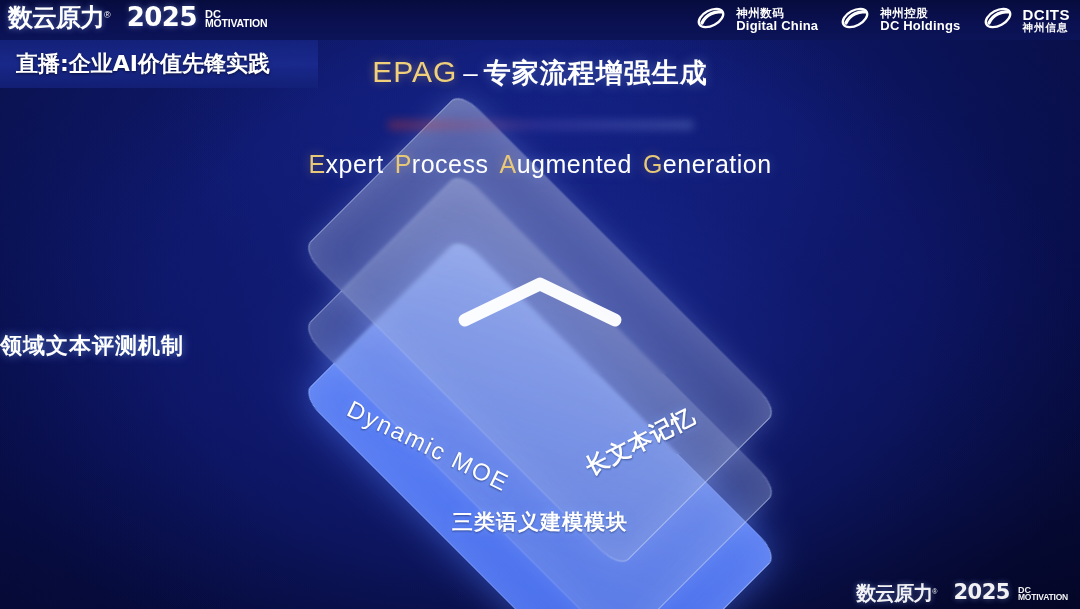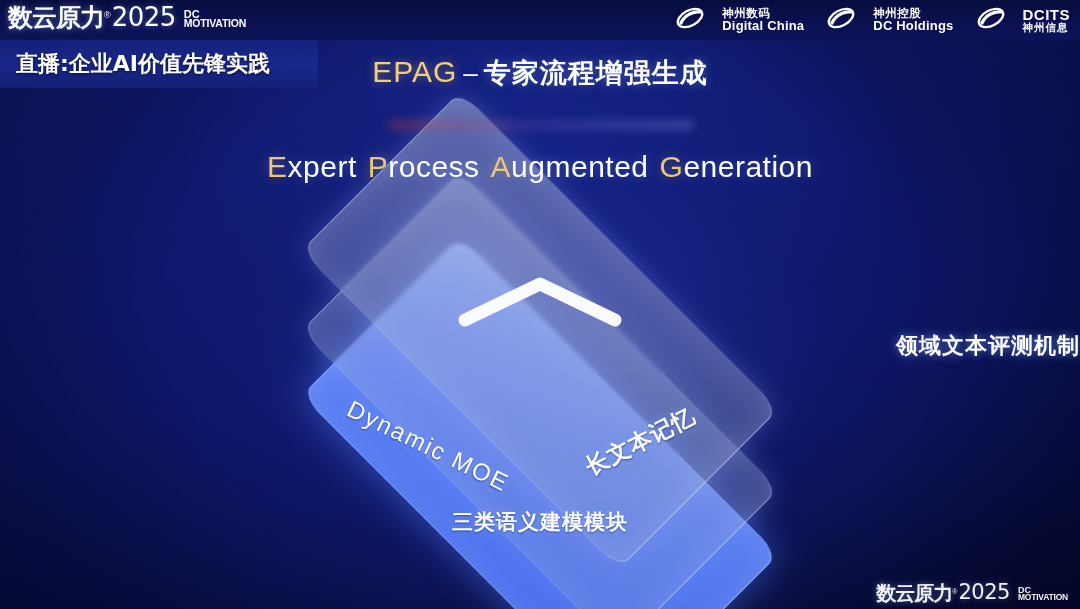--- a/index.html
+++ b/index.html
@@ -58,25 +58,25 @@
     color: #ffffff;
     vertical-align: super;
     line-height: 1;
     position: relative;
     top: -10px;
     left: 0px;
   }
   .logo-year {
     font-family: "DejaVu Sans", sans-serif;
     font-size: 26px;
-    font-weight: normal;
+    font-weight: bold;
     color: #ffffff;
     letter-spacing: -0.5px;
     line-height: 1;
-    margin-left: 1px;
+    margin-left: 16px;
     text-shadow: 0 0 6px rgba(150,180,255,0.5);
   }
   .logo-dc {
     display: inline-block;
     margin-left: 8px;
     line-height: 0.92;
     position: relative;
     top: -1px;
   }
   .logo-dc .l1 {
@@ -118,21 +118,21 @@
     position: absolute;
     right: 10px; top: 5px;
     display: flex;
     align-items: center;
     gap: 22px;
     z-index: 22;
   }
   .partner {
     display: flex;
     align-items: center;
-    gap: 17px;
+    gap: 10px;
   }
   .swoosh { flex: 0 0 auto; }
   .plabels { line-height: 1.05; }
   .plabels .pcn {
     display: block;
     font-family: "DejaVu Sans", sans-serif;
     font-size: 11.5px;
     font-weight: bold;
     color: #ffffff;
     letter-spacing: 0.5px;
@@ -218,21 +218,21 @@
   #subtitle {
     position: absolute;
     left: 0; top: 150px;
     width: 1080px;
     text-align: center;
     z-index: 12;
     white-space: nowrap;
   }
   #subtitle .word {
     font-family: "Liberation Sans", sans-serif;
-    font-size: 30px;
+    font-size: 25px;
     font-weight: normal;
     color: #ffffff;
     letter-spacing: 0.5px;
     text-shadow: 0 0 12px rgba(150,185,255,0.35);
   }
   #subtitle .cap {
     color: #e8c978;
     text-shadow: 0 0 12px rgba(230,195,115,0.4);
   }
   #subtitle .sp { display: inline-block; width: 11px; }
@@ -308,21 +308,21 @@
     z-index: 11;
     font-family: "DejaVu Sans", sans-serif;
     font-weight: bold;
     color: #ffffff;
     white-space: nowrap;
     text-shadow: 0 0 10px rgba(120,160,255,0.75), 0 1px 2px rgba(10,20,70,0.6);
   }
   #label-top {
     left: 0; top: 331px;
     width: 1080px;
-    text-align: right;
+    text-align: left;
     font-size: 22px;
     letter-spacing: 1px;
   }
   #label-bottom {
     left: 0; top: 508px;
     width: 1080px;
     text-align: center;
     font-size: 21px;
     letter-spacing: 1px;
   }

